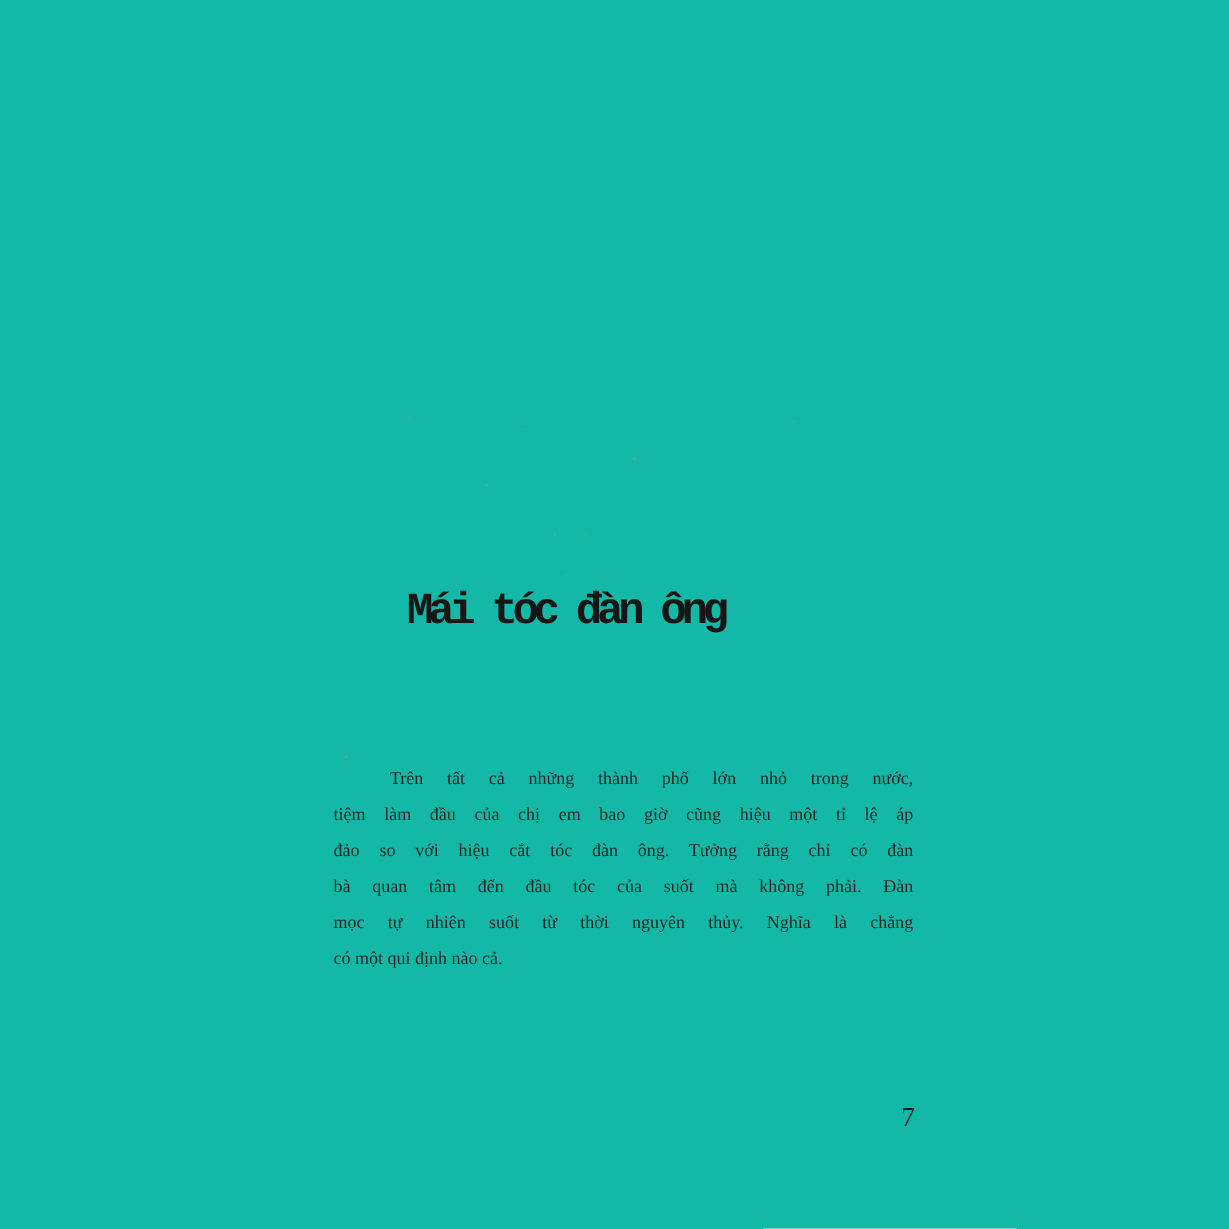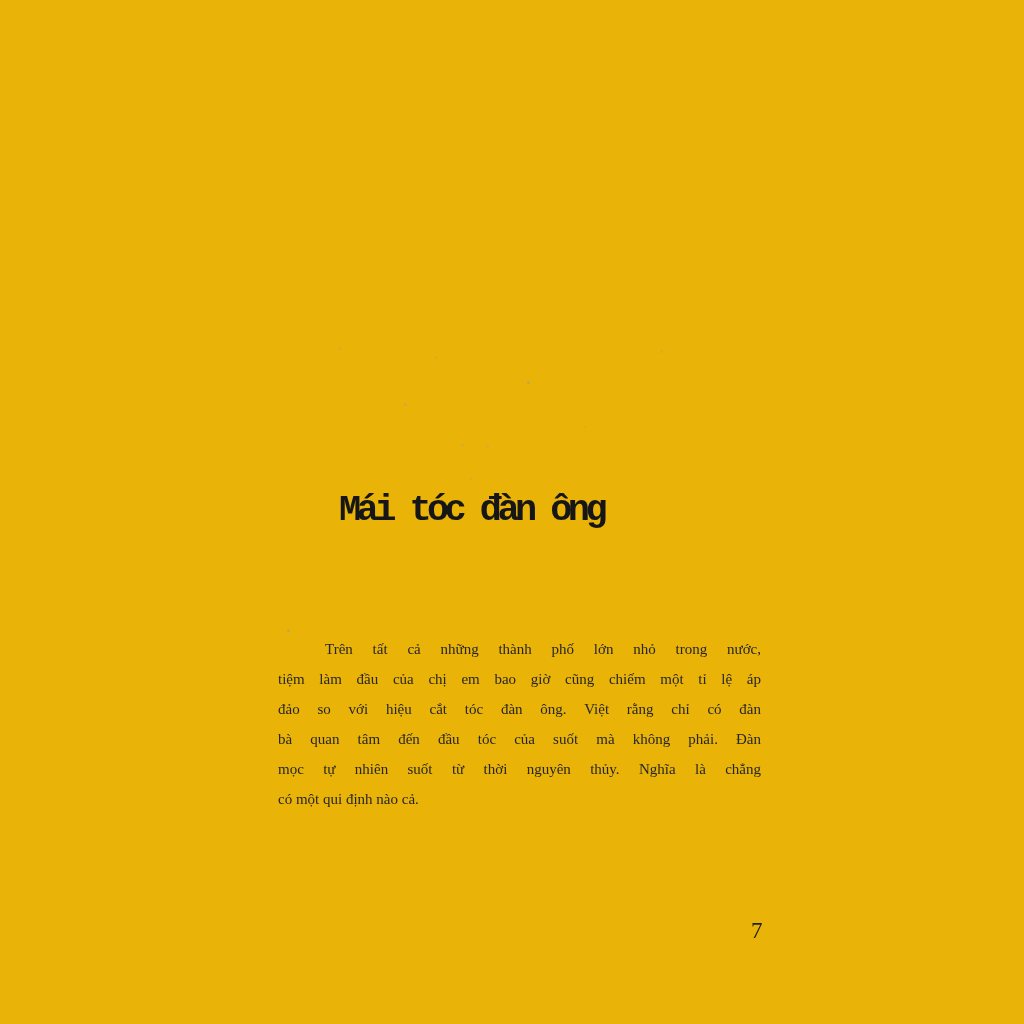--- a/index.html
+++ b/index.html
@@ -4,21 +4,21 @@
 <style>
   html, body {
     margin: 0;
     padding: 0;
     background: #ffffff;
   }
   .page {
     position: relative;
     width: 1024px;
     height: 1024px;
-    background: #eab308;
+    background: #14b8a6;
     overflow: hidden;
     font-family: "Liberation Serif", serif;
   }
   .chapter-title {
     position: absolute;
     left: 339px;
     top: 489px;
     margin: 0;
     font-family: "Liberation Mono", monospace;
     font-weight: 700;
@@ -75,22 +75,22 @@
 </style>
 </head>
 <body>
 
 <div class="page">
 
   <h1 class="chapter-title">Mái tóc đàn ông</h1>
 
   <div class="body-text">
     <div class="body-line indent">Trên tất cả những thành phố lớn nhỏ trong nước,</div>
-    <div class="body-line">tiệm làm đầu của chị em bao giờ cũng chiếm một tỉ lệ áp</div>
-    <div class="body-line">đảo so với hiệu cắt tóc đàn ông. Việt rằng chỉ có đàn</div>
+    <div class="body-line">tiệm làm đầu của chị em bao giờ cũng hiệu một tỉ lệ áp</div>
+    <div class="body-line">đảo so với hiệu cắt tóc đàn ông. Tưởng rằng chỉ có đàn</div>
     <div class="body-line">bà quan tâm đến đầu tóc của suốt mà không phải. Đàn</div>
     <div class="body-line">mọc tự nhiên suốt từ thời nguyên thủy. Nghĩa là chẳng</div>
     <div class="body-line last">có một qui định nào cả.</div>
   </div>
 
   <div class="page-number">7</div>
 
   <span class="speckle s1"></span>
   <span class="speckle s2"></span>
   <span class="speckle s3"></span>

